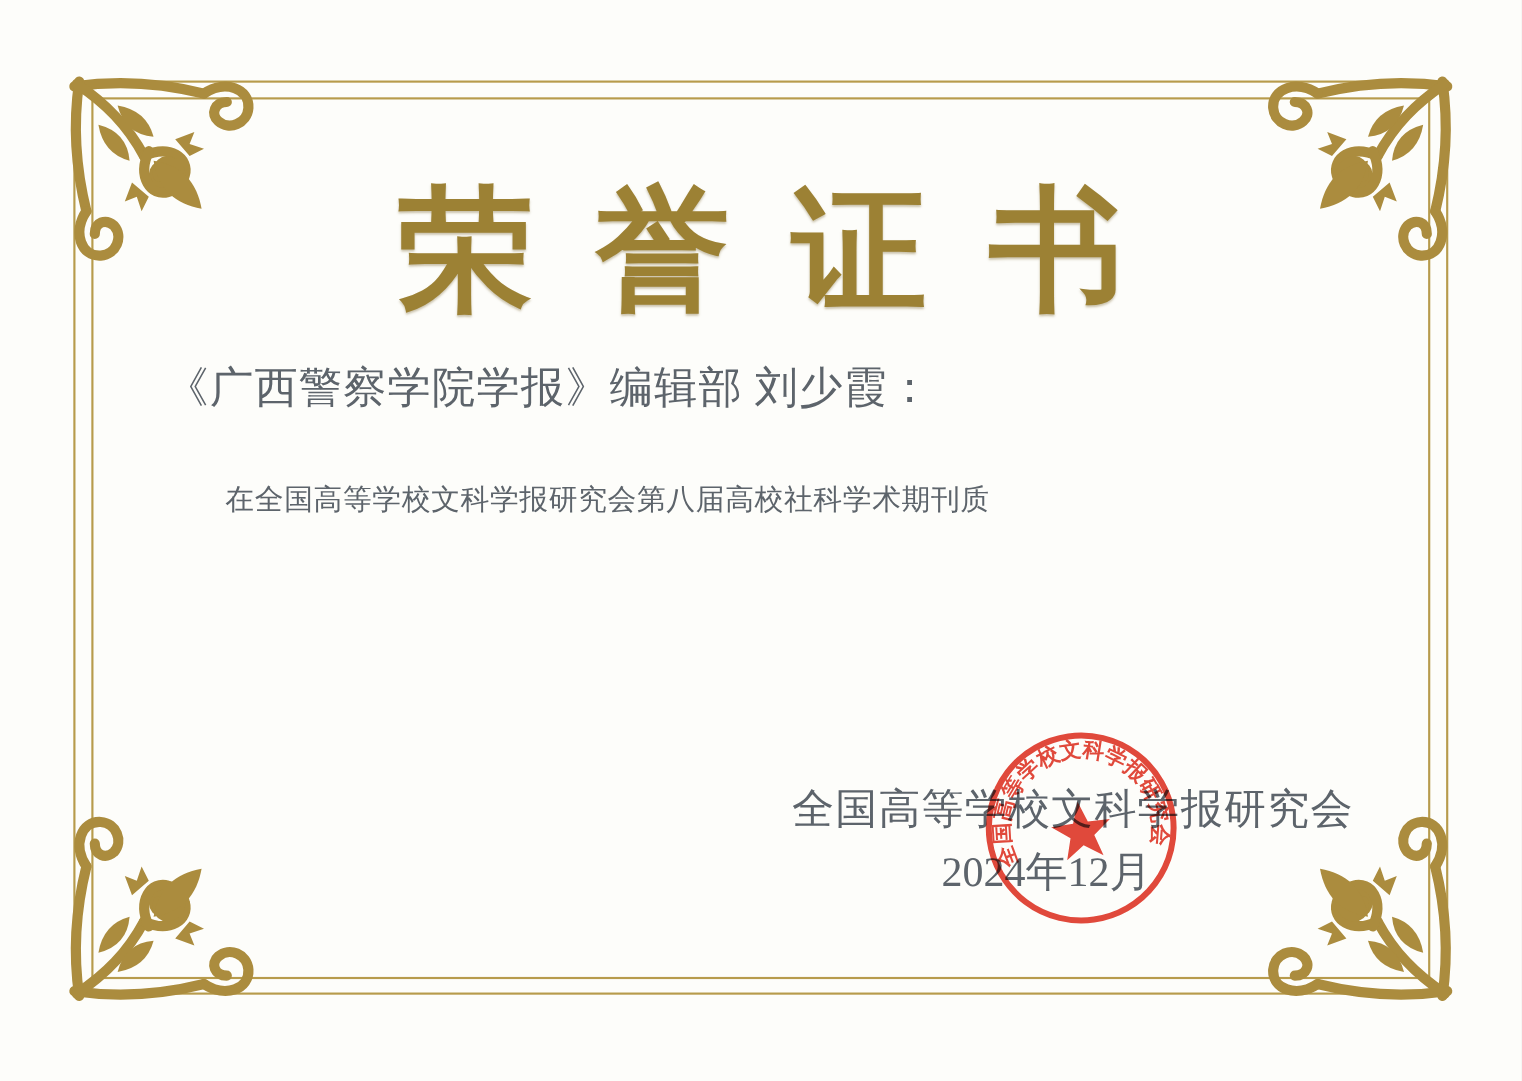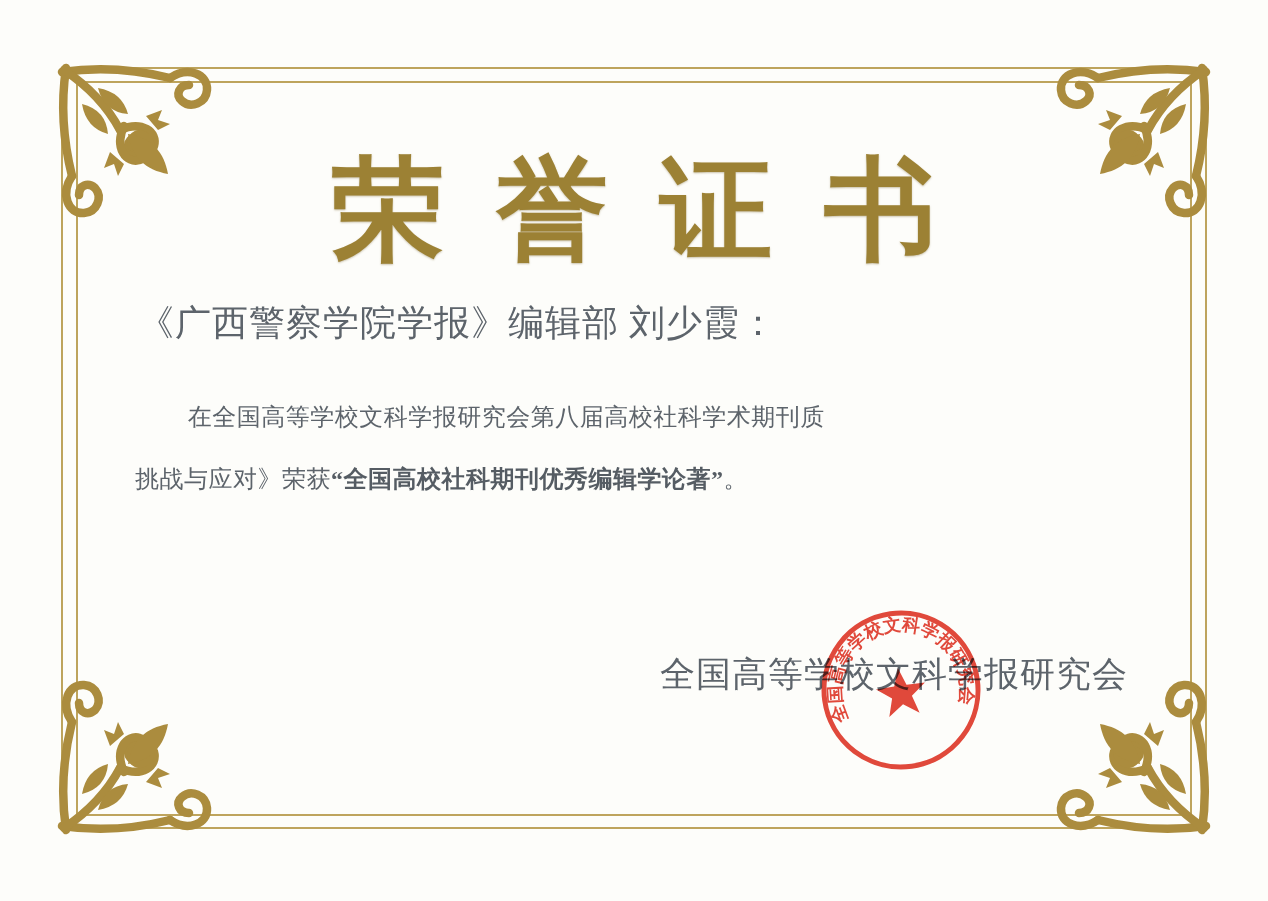--- a/index.html
+++ b/index.html
@@ -105,24 +105,24 @@
     <use href="#orn" transform="translate(58,834) scale(1,-1)"></use>
     <use href="#orn" transform="translate(1210,834) scale(-1,-1)"></use>
   </svg>
 
   <div class="cert-title">荣誉证书</div>
 
   <div class="recipient">《广西警察学院学报》编辑部 刘少霞：</div>
 
   <div class="body-text">
     <div class="body-line indent">在全国高等学校文科学报研究会第八届高校社科学术期刊质</div>
-    <div class="body-line"><span>挑战与应对》荣获</span><span class="award">“全国高校社科期刊优秀编辑学论著”</span><span>。</span></div>
   </div>
 
   <div class="issuer-line">全国高等学校文科学报研究会</div>
+  <div class="date-line">2024年12月</div>
 
   <svg class="seal-svg" width="172" height="172" viewBox="0 0 172 172" aria-hidden="true">
     <g transform="rotate(-8 86 86)">
       <circle cx="86" cy="86" r="77" fill="none" stroke="#e0392b" stroke-width="5"></circle>
       <path id="sealTextArc" d="M 30,108 A 60,60 0 1 1 142,108" fill="none"></path>
       <text font-size="18" fill="#e0392b" font-weight="bold" font-family="'Liberation Serif','DejaVu Serif',serif" textLength="232" lengthAdjust="spacingAndGlyphs">
         <textPath href="#sealTextArc">全国高等学校文科学报研究会</textPath>
       </text>
       <polygon fill="#e0392b" points="86,64 92.2,81.5 110.7,82 96,93.2 101.3,111 86,100.5 70.7,111 76,93.2 61.3,82 79.8,81.5"></polygon>
     </g>

